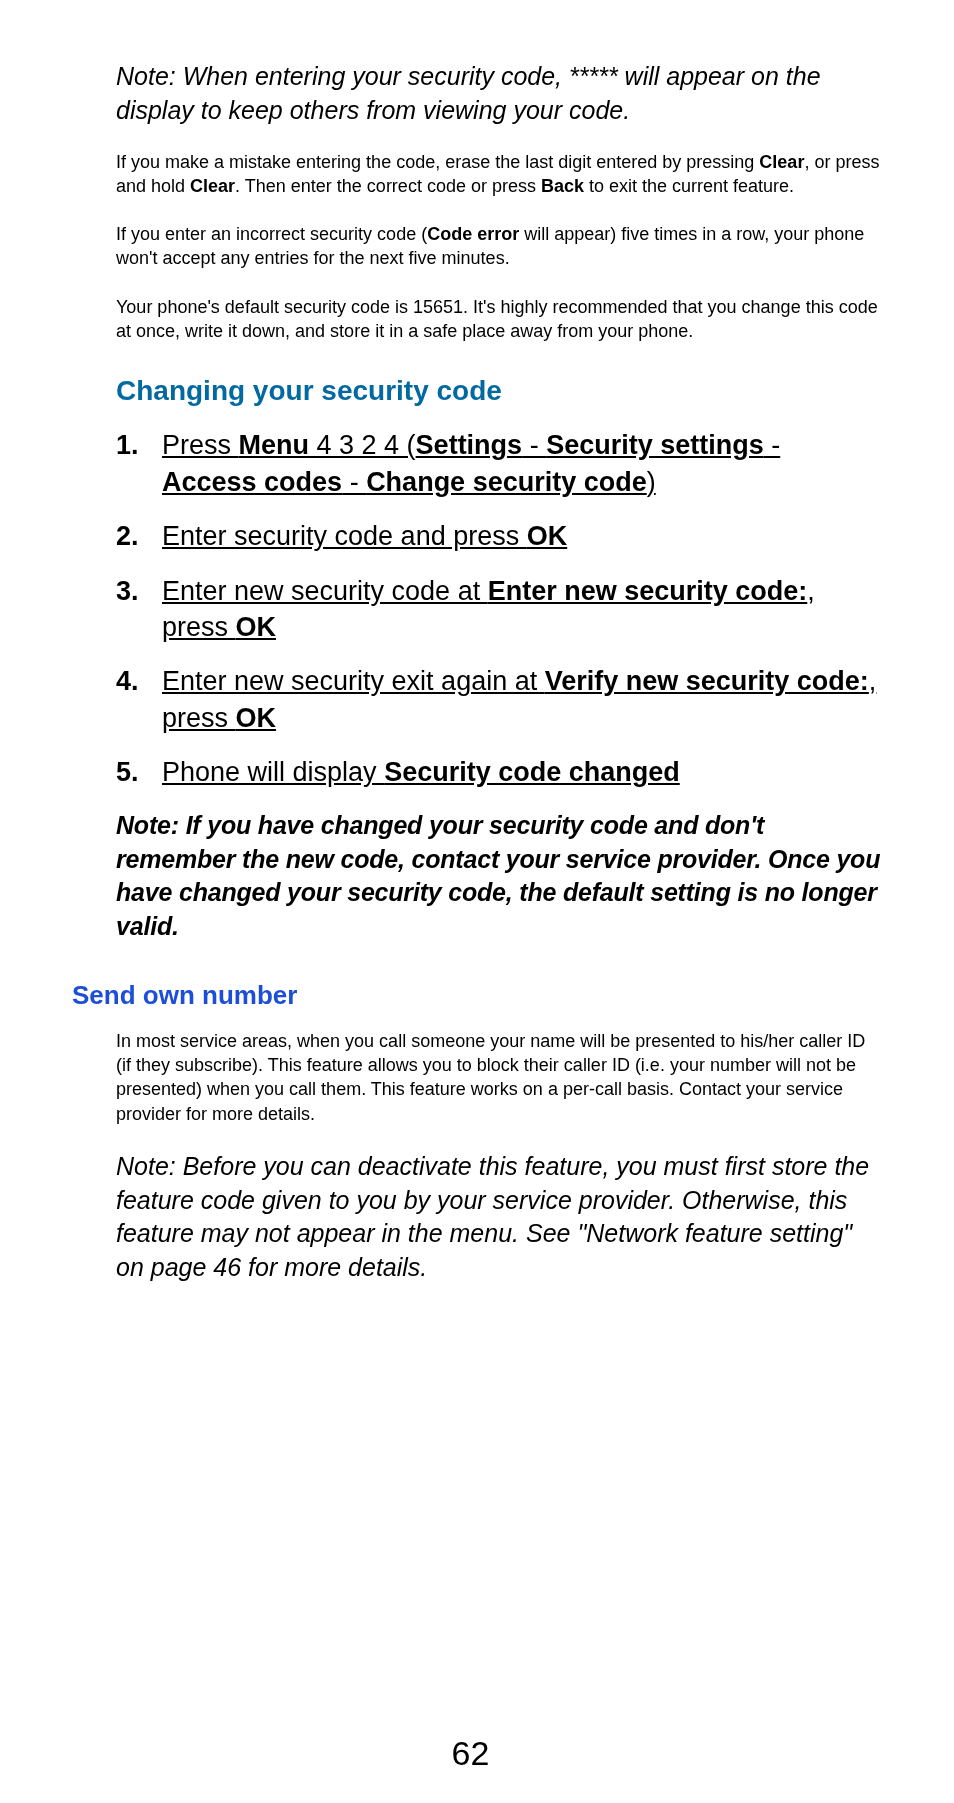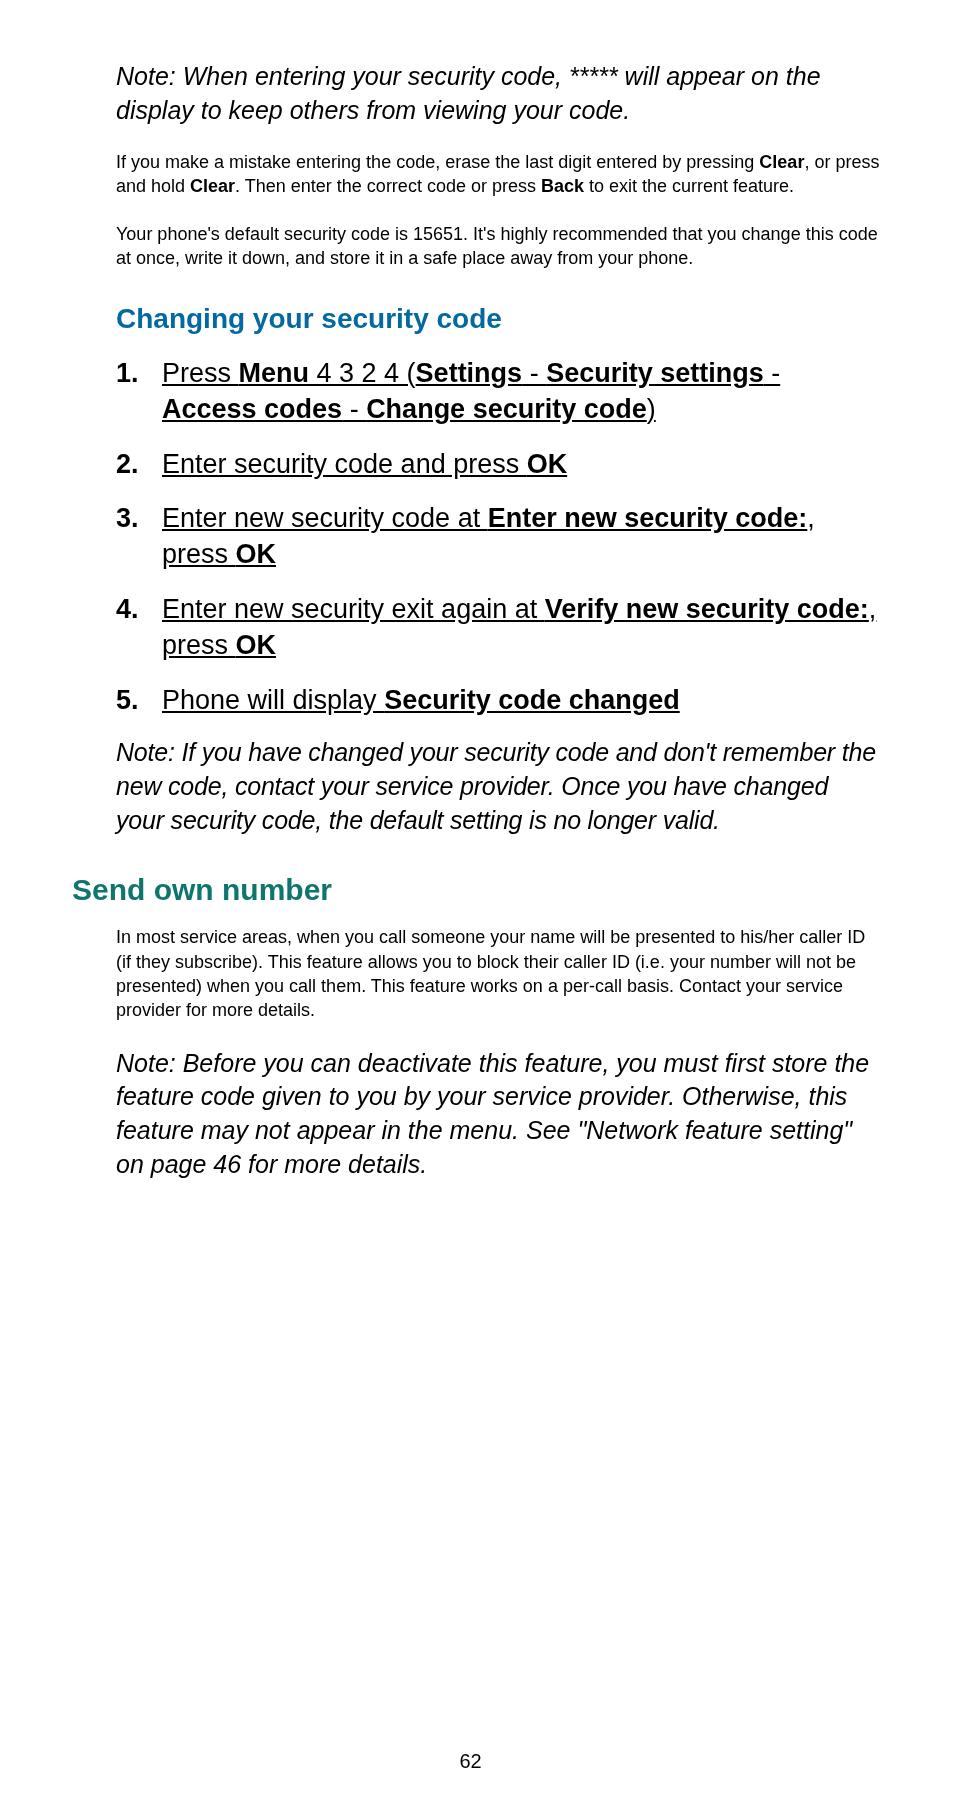--- a/index.html
+++ b/index.html
@@ -29,22 +29,22 @@
   }
   .b { font-weight: bold; }
   .h2 {
     font-weight: bold;
     font-size: 28px;
     color: #0369a1;
     margin: 32px 0 20px 44px;
   }
   .h1 {
     font-weight: bold;
-    font-size: 30px;
-    color: #0f766e;
+    font-size: 26px;
+    color: #1d4ed8;
     margin: 36px 0 18px 0;
   }
   ol.steps {
     list-style: none;
     padding: 0;
     margin: 0 0 18px 44px;
   }
   ol.steps li {
     font-size: 27px;
     line-height: 1.35;
@@ -60,34 +60,37 @@
   ol.steps .text {
     flex: 1;
     text-decoration: underline;
   }
   .page-num {
     position: absolute;
     bottom: 30px;
     left: 0;
     right: 13px;
     text-align: center;
-    font-size: 20px;
+    font-size: 34px;
   }
 </style>
 </head>
 <body>
 
 <div class="page">
 
   <p class="note">Note: When entering your security code, ***** will appear on the display to keep others from viewing your code.</p>
 
   <p class="body-para">
     <span>If you make a mistake entering the code, erase the last digit entered by pressing </span><span class="b">Clear</span><span>, or press and hold </span><span class="b">Clear</span><span>. Then enter the correct code or press </span><span class="b">Back</span><span> to exit the current feature.</span>
   </p>
 
+  <p class="body-para">
+    <span>If you enter an incorrect security code (</span><span class="b">Code error</span><span> will appear) five times in a row, your phone won't accept any entries for the next five minutes.</span>
+  </p>
 
   <p class="body-para">Your phone's default security code is 15651. It's highly recommended that you change this code at once, write it down, and store it in a safe place away from your phone.</p>
 
   <div class="h2">Changing your security code</div>
 
   <ol class="steps">
     <li>
       <span class="num">1.</span>
       <span class="text">
         <span>Press </span><span class="b">Menu</span><span> 4 3 2 4 (</span><span class="b">Settings</span><span> - </span><span class="b">Security settings</span><span> - </span><span class="b">Access codes</span><span> - </span><span class="b">Change security code</span><span>)</span>
@@ -112,21 +115,21 @@
       </span>
     </li>
     <li>
       <span class="num">5.</span>
       <span class="text">
         <span>Phone will display </span><span class="b">Security code changed</span>
       </span>
     </li>
   </ol>
 
-  <p class="note" style="letter-spacing:-0.2px;">Note: If you have changed your security code and don't remember the new code, contact your service provider. Once you have changed your security code, the default setting is no longer valid.</p>
+  <p class="note" style="letter-spacing:-0.2px;font-weight:bold;">Note: If you have changed your security code and don't remember the new code, contact your service provider. Once you have changed your security code, the default setting is no longer valid.</p>
 
   <div class="h1">Send own number</div>
 
   <p class="body-para">In most service areas, when you call someone your name will be presented to his/her caller ID (if they subscribe). This feature allows you to block their caller ID (i.e. your number will not be presented) when you call them. This feature works on a per-call basis. Contact your service provider for more details.</p>
 
   <p class="note">Note: Before you can deactivate this feature, you must first store the feature code given to you by your service provider. Otherwise, this feature may not appear in the menu. See "Network feature setting" on page 46 for more details.</p>
 
   <div class="page-num">62</div>
 </div>
 

